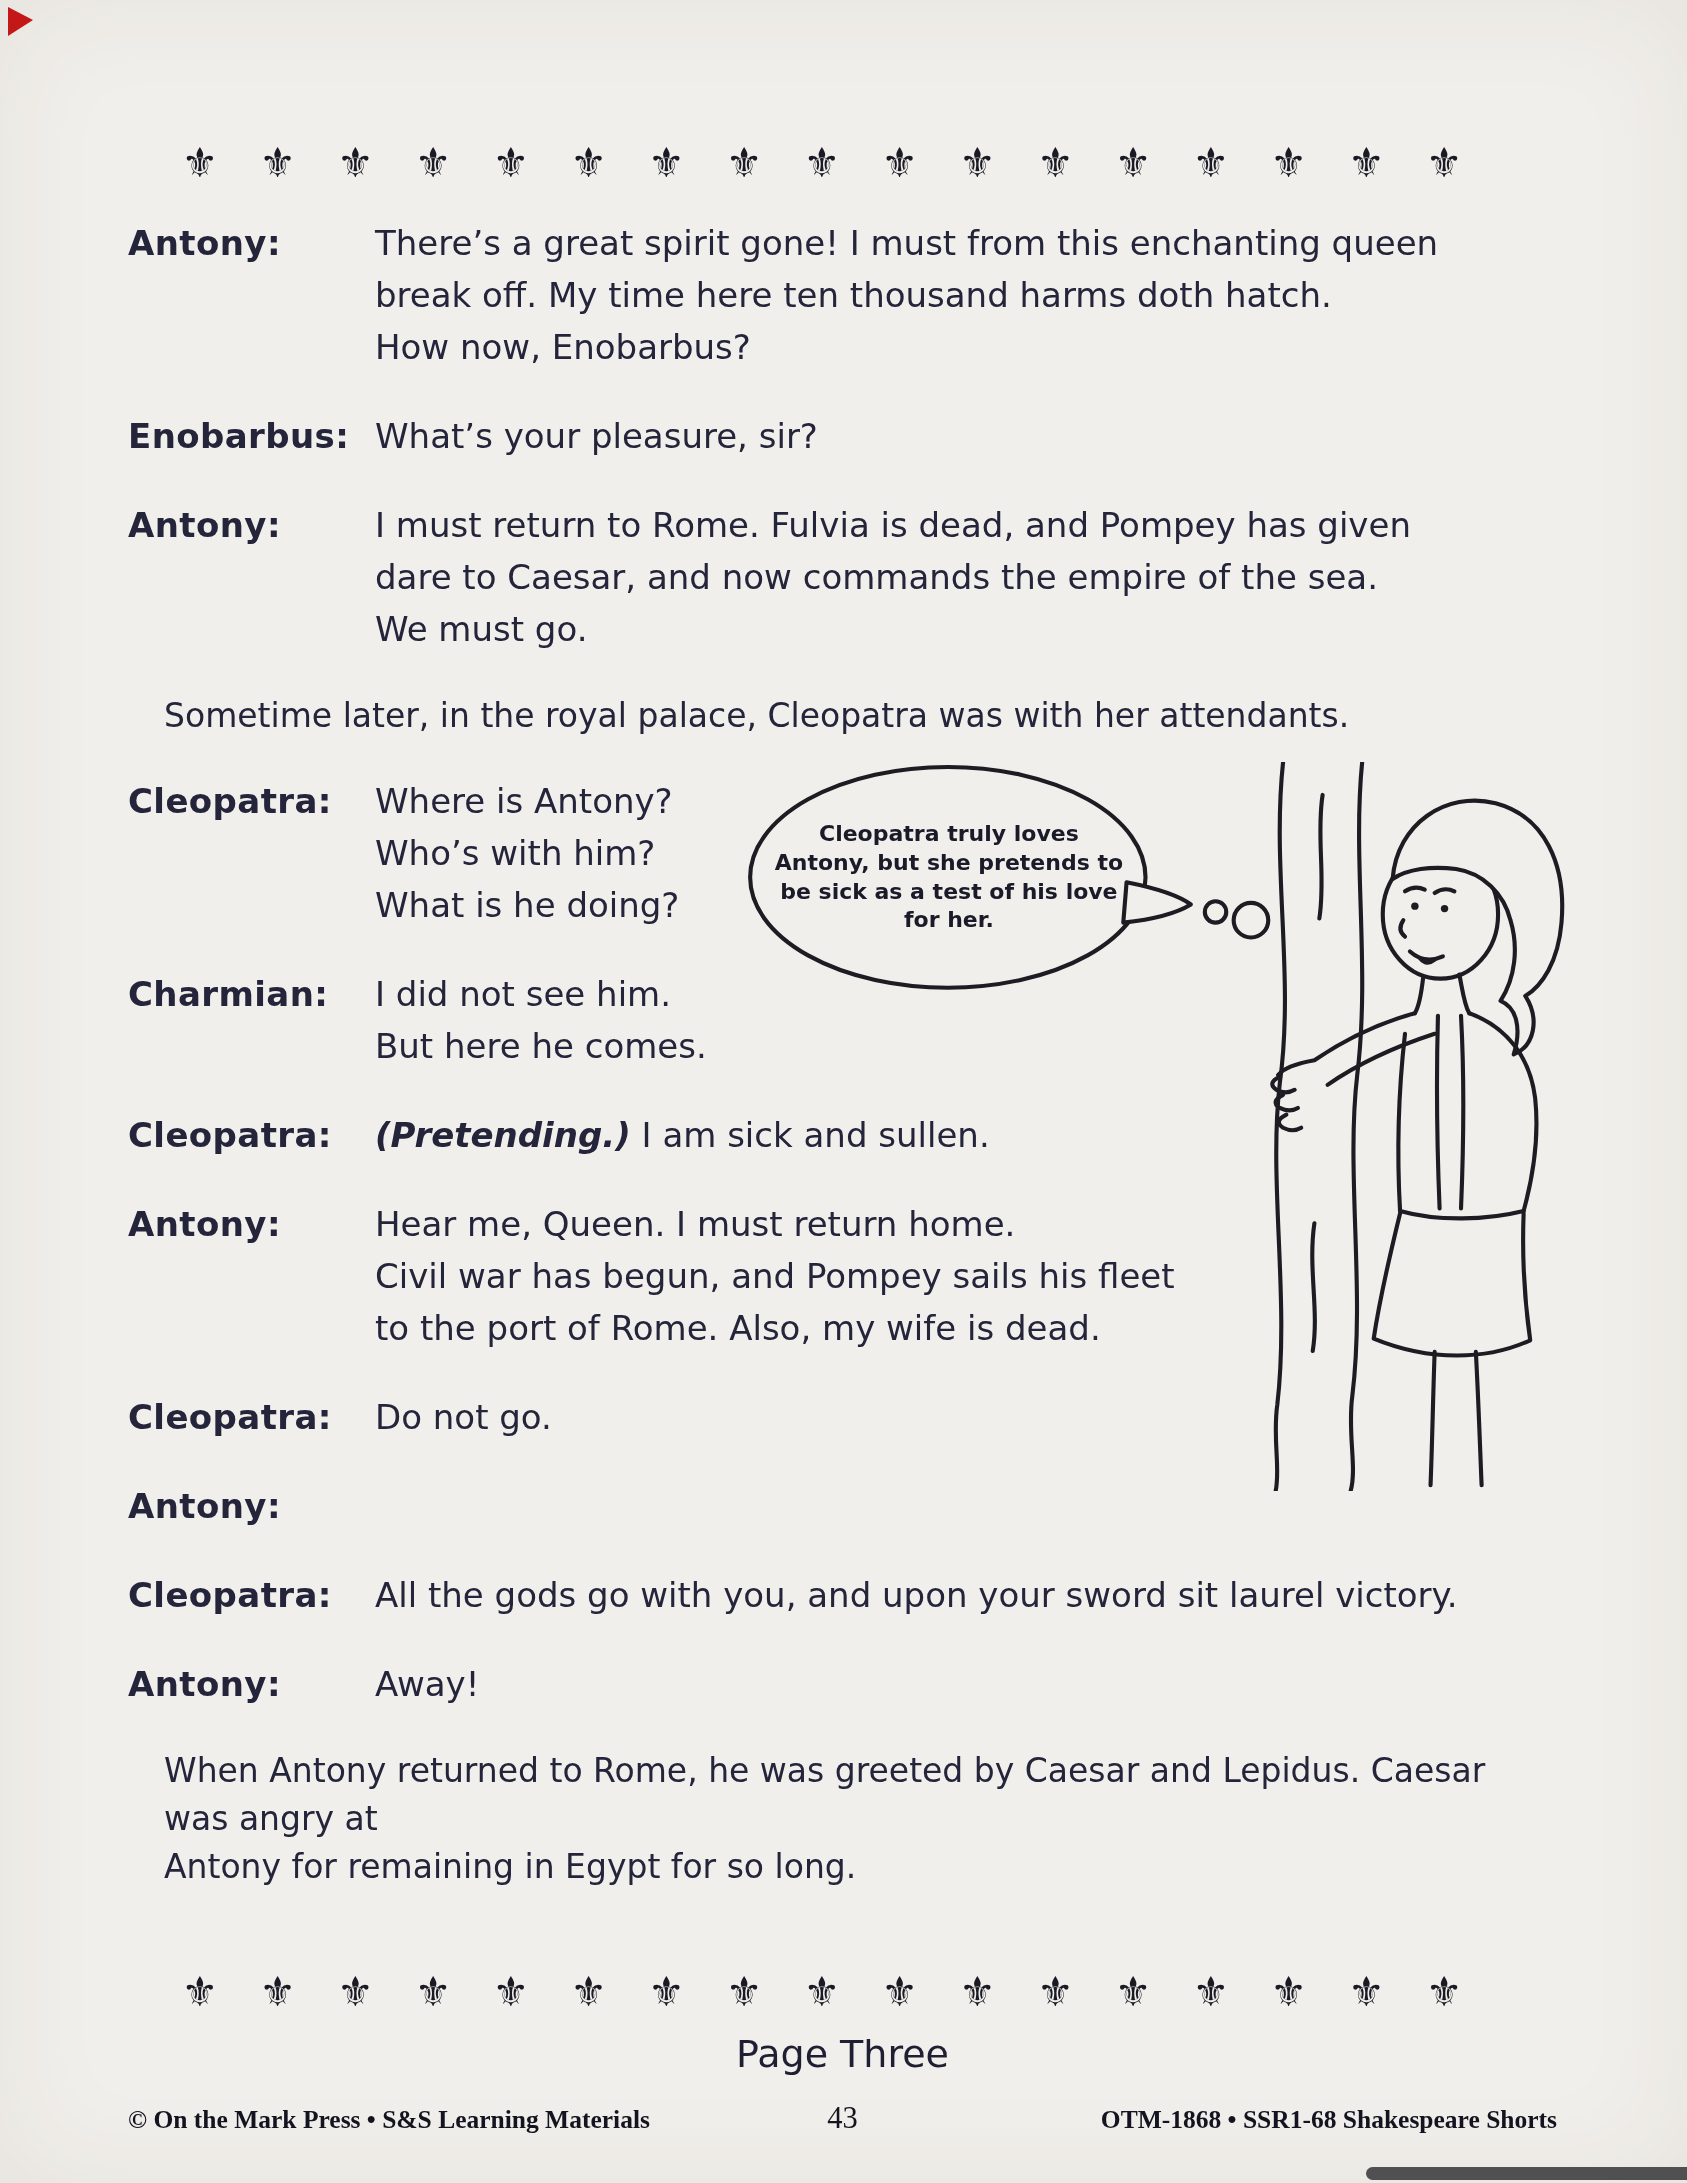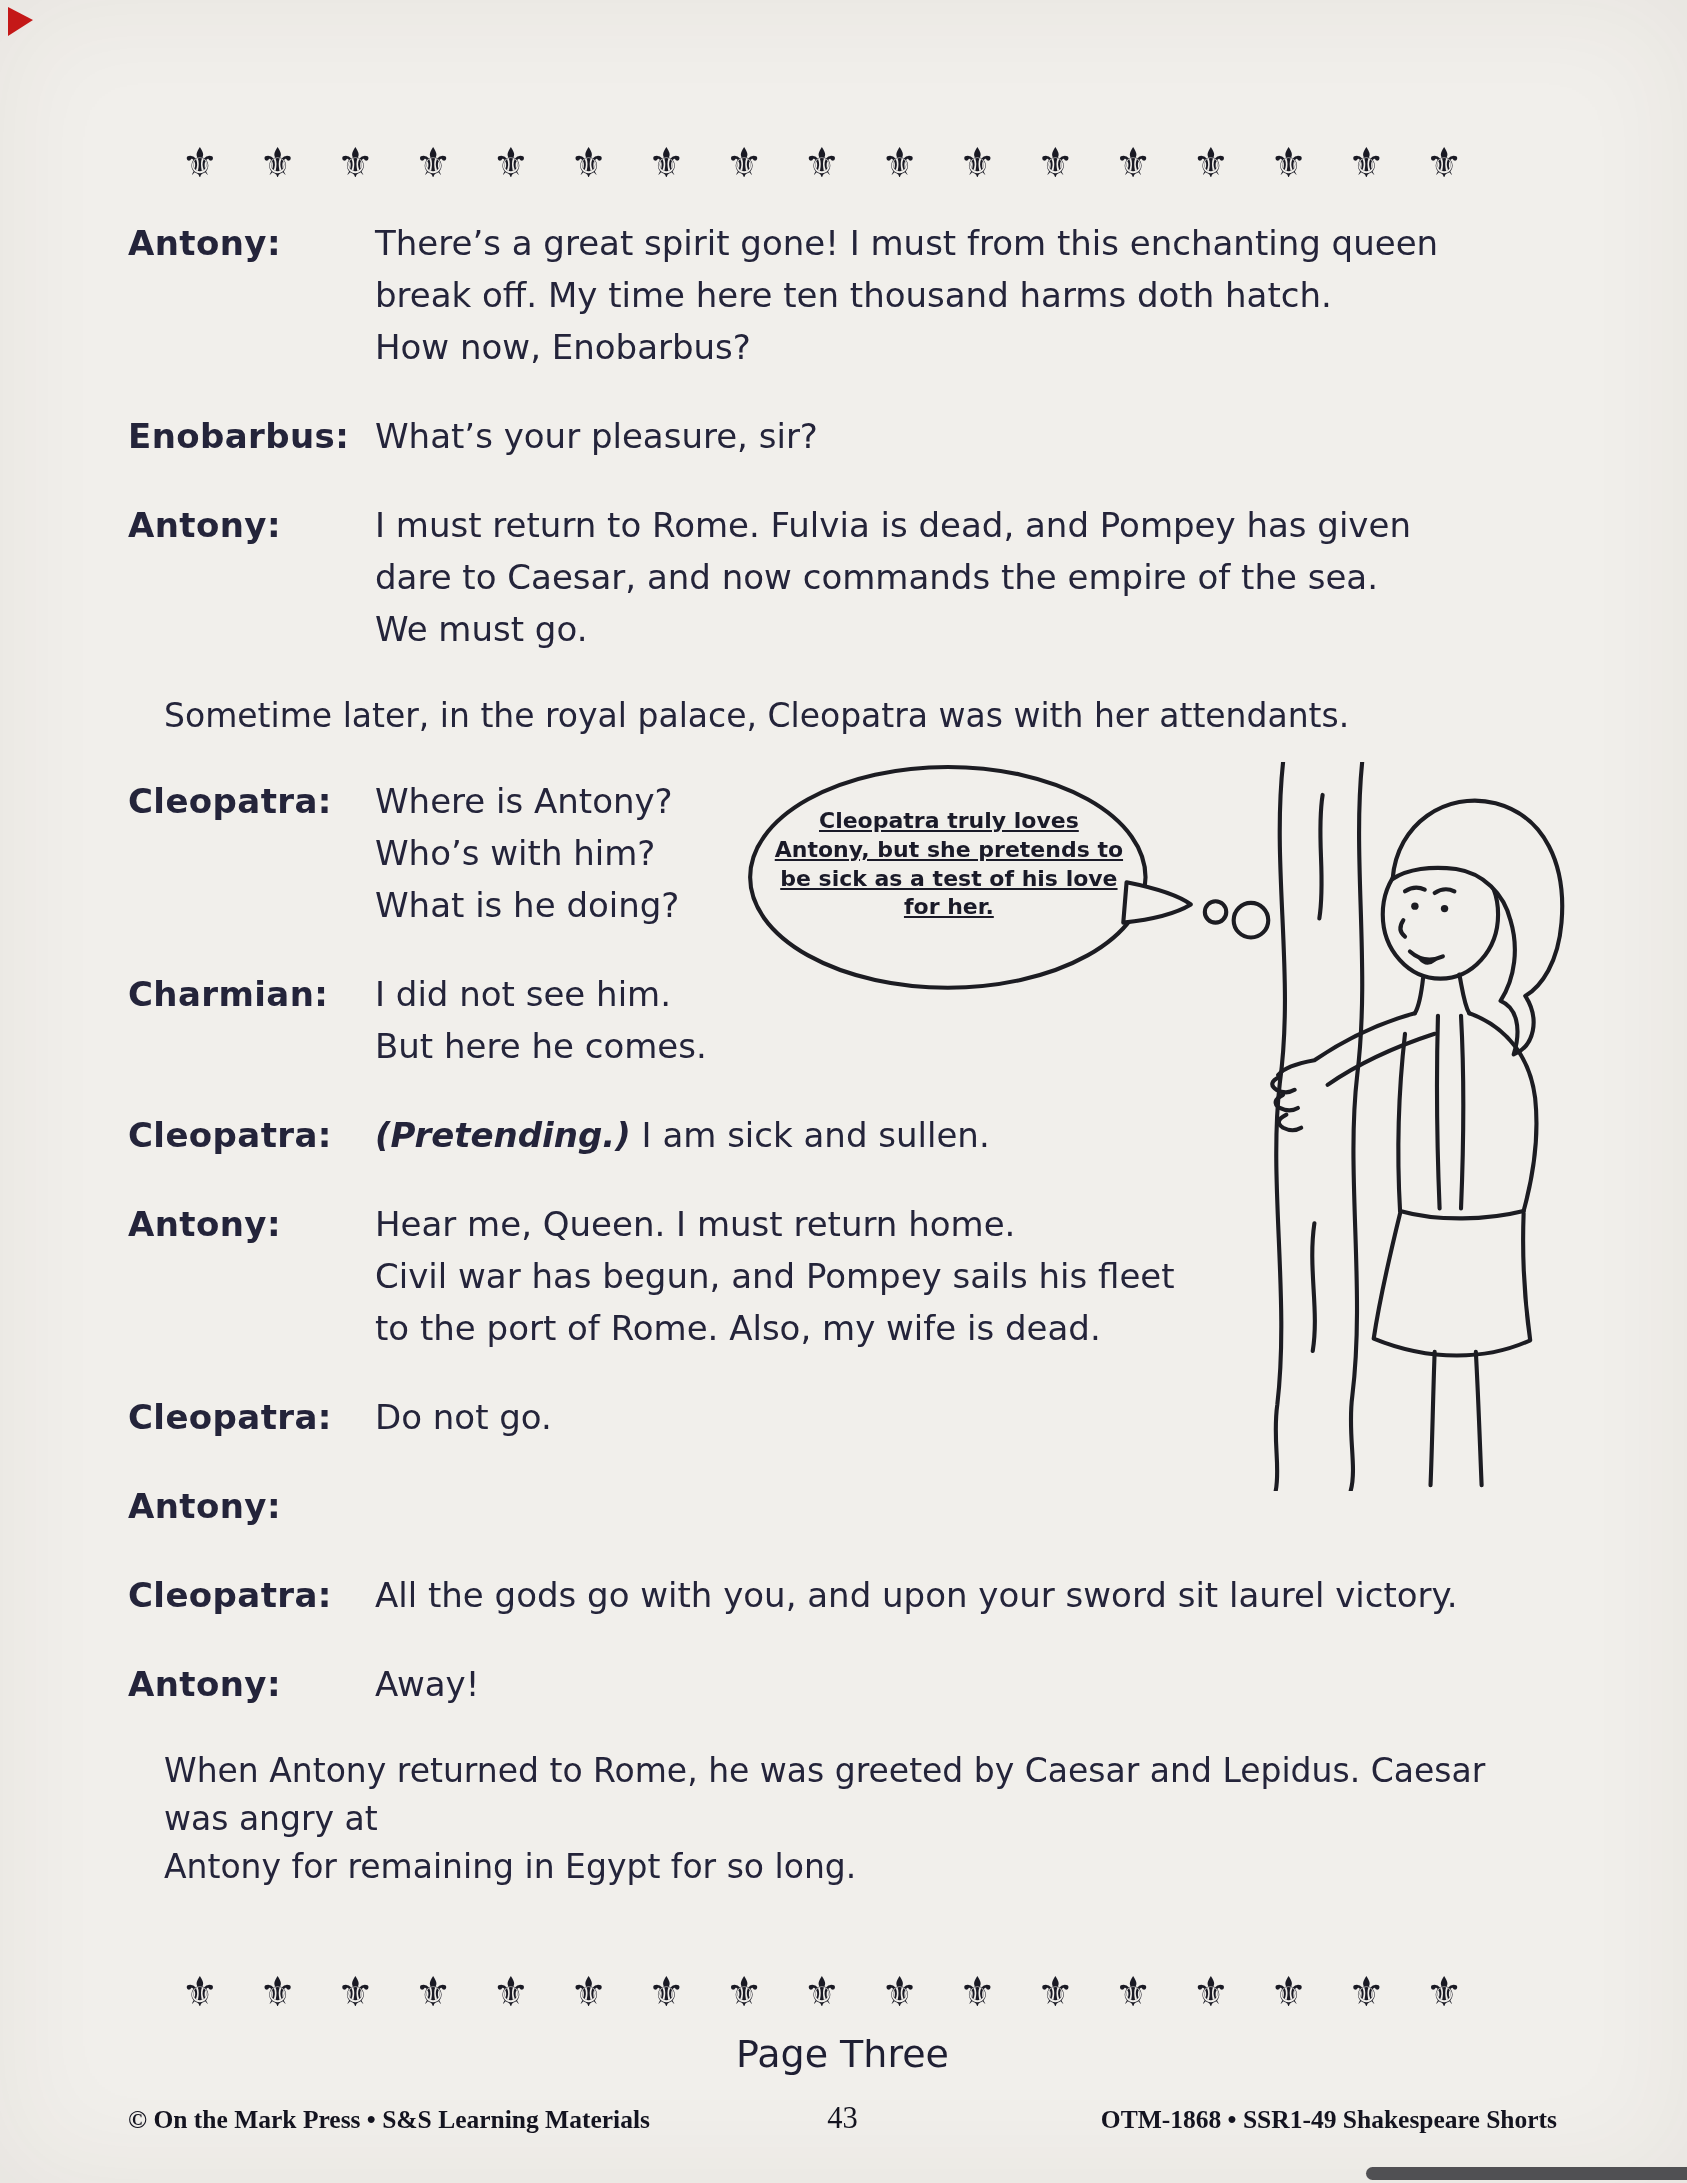--- a/index.html
+++ b/index.html
@@ -36,24 +36,24 @@
   .ornament-row.bottom { margin-top:76px; margin-bottom:5px; }
   .entry { display:flex; margin-bottom:37px; font-size:34px; line-height:52px; }
   .speaker { flex:0 0 247px; width:247px; font-weight:bold; letter-spacing:0.4px; }
   .line { white-space:pre-line; }
   .stage { font-weight:bold; font-style:italic;text-align:center; }
   .narration { font-size:33px; line-height:48px; margin-bottom:35px; white-space:pre-line;margin-left:36px; }
   .scene { position:relative; }
   .illustration { position:absolute; left:618px; top:-13px; width:832px; height:729px; }
   .illustration svg { position:absolute; left:0; top:0; }
   .bubble-text {
-    position:absolute; left:12.4px; top:10px; width:381px; height:185px;
+    position:absolute; left:12.4px; top:23px; width:381px; height:185px;
     display:flex; align-items:center; justify-content:center;
     text-align:center; font-size:22px; font-weight:bold; line-height:1.3;
-    color:#1a1a28; white-space:pre-line;text-decoration:underline;
+    color:#1a1a28; white-space:pre-line;
   }
   .page-title { text-align:center; font-size:38px; font-weight:normal; margin-top:11.5px; color:#1f1f33; }
   .footer {
     display:grid; grid-template-columns:1fr auto 1fr; align-items:baseline;
     margin-top:25px;
     font-family:"Liberation Serif","DejaVu Serif",serif;
     color:#141420;
   }
   .footer .left  { justify-self:start; font-weight:bold; font-size:25.5px; }
   .footer .num   { justify-self:center; font-size:30.5px; }
@@ -185,20 +185,20 @@
     <p class="narration">When Antony returned to Rome, he was greeted by Caesar and Lepidus.  Caesar was angry at
 Antony for remaining in Egypt for so long.</p>
 
     <div class="ornament-row bottom">⚜⚜⚜⚜⚜⚜⚜⚜⚜⚜⚜⚜⚜⚜⚜⚜⚜</div>
 
     <div class="page-title">Page Three</div>
 
     <div class="footer">
       <div class="left">© On the Mark Press • S&amp;S Learning Materials</div>
       <div class="num">43</div>
-      <div class="right">OTM-1868 • SSR1-49 Shakespeare Shorts</div>
+      <div class="right">OTM-1868 • SSR1-68 Shakespeare Shorts</div>
     </div>
 
   </div>
 
   <div class="smudge"></div>
 </div>
 
 
 </body></html>

